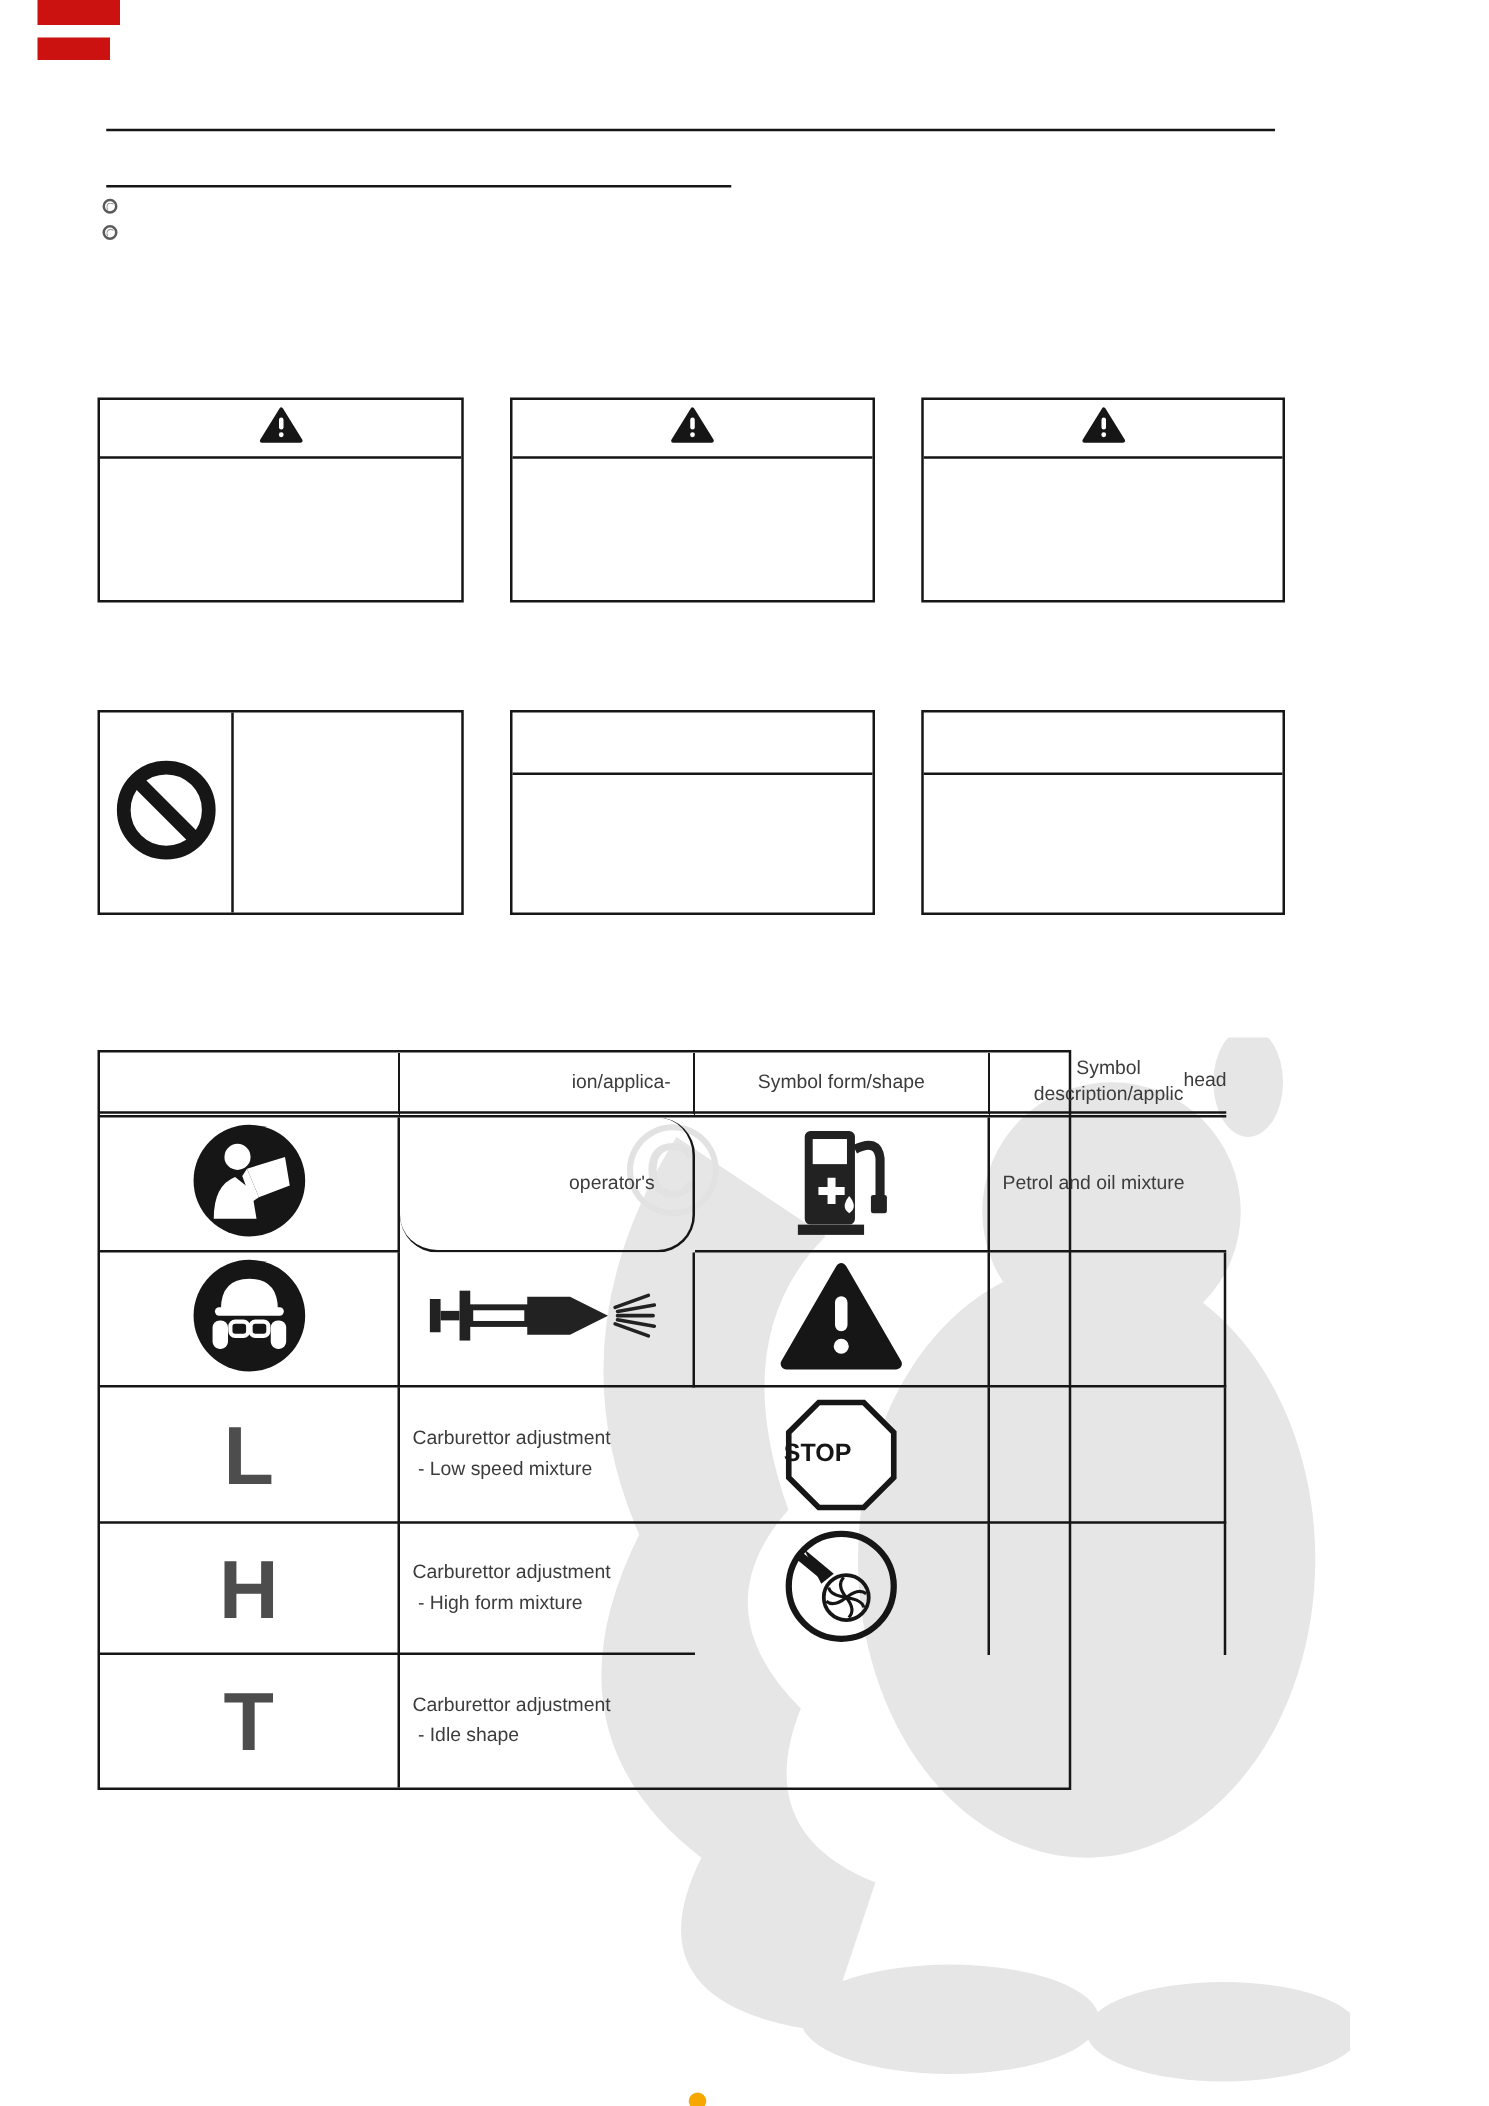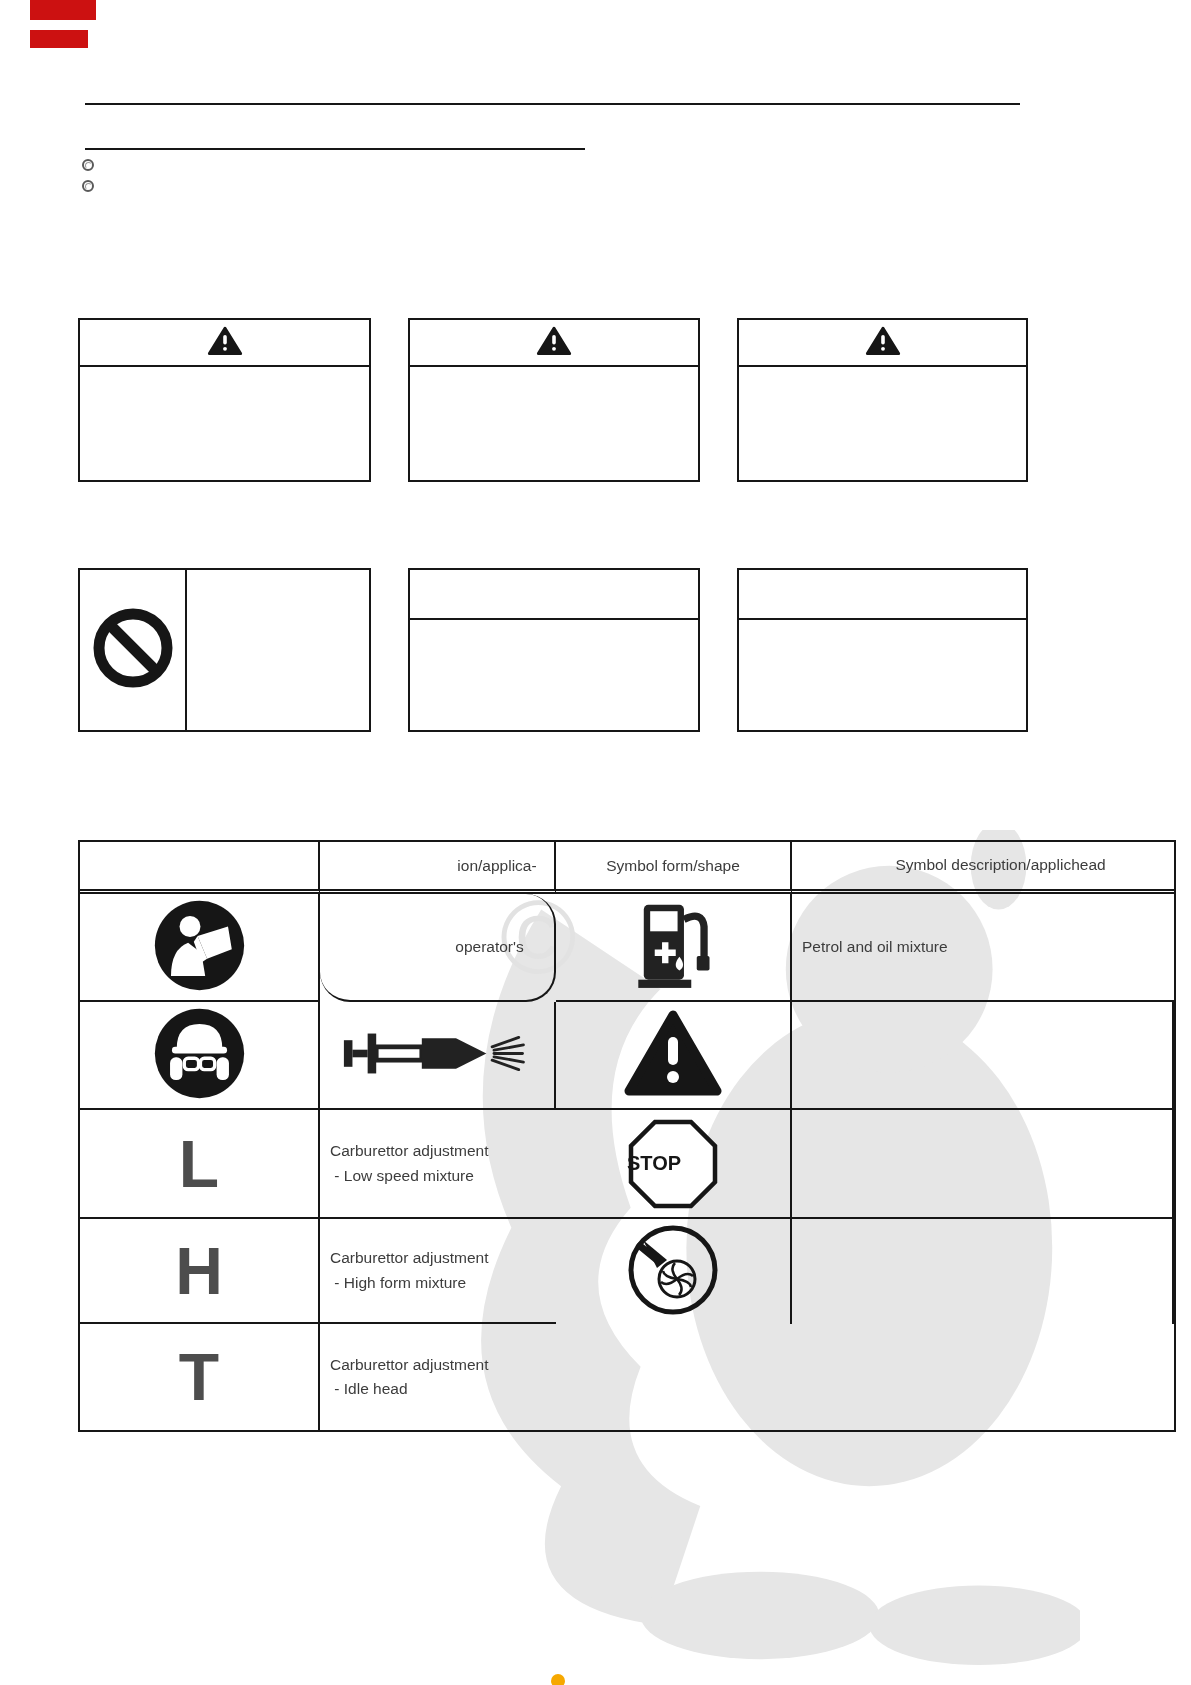--- a/index.html
+++ b/index.html
@@ -37,21 +37,21 @@
   .nb-right{flex:1;}
   .nb-top{height:50px;border-bottom:2px solid #161616;}
   .nb-bottom{flex:1;}
   
   .watermark{position:absolute;left:420px;top:830px;width:660px;height:855px;z-index:1;}
   .wm-svg{position:absolute;left:0;top:0;width:660px;height:855px;}
   .copyright{position:absolute;left:80px;top:55px;font-size:104px;color:#e2e2e2;line-height:1;
     font-family:"Liberation Sans",sans-serif;}
   
   .symbol-table{
-    position:absolute;left:78px;top:840px;width:1098px;height:592px;border:2px solid #161616;z-index:2;
+    position:absolute;left:78px;top:840px;width:779px;height:592px;border:2px solid #161616;z-index:2;
     display:grid;grid-template-columns:240px 236px 236px 1fr;
     grid-template-rows:52px 108px 108px 109px 105px 1fr;
     font-size:15.5px;color:#3c3c3c;background:transparent;
   }
   .cell{border-right:2px solid #161616;border-bottom:2px solid #161616;
     display:flex;align-items:center;justify-content:center;position:relative;}
   .cell.c4{border-right:none;}
   .cell.lastrow{border-bottom:none;}
   .cell.hcell{border-bottom:5px double #161616;}
   .hfrag{justify-content:center;padding-left:120px;}
@@ -287,20 +287,20 @@
       </span>
     </div>
     <div class="cell c2 lastrow">
       <span></span>
     </div>
     <div class="cell c3 lastrow">
       <span class="big-letter">T</span>
     </div>
     <div class="cell c4 lastrow app-cell">
       <div class="app-line">Carburettor adjustment</div>
-      <div class="app-line"> - Idle head</div>
+      <div class="app-line"> - Idle shape</div>
     </div>
 
   </div>
 
   <div class="orange-dot"></div>
 
 </div>
 
 </body></html>

